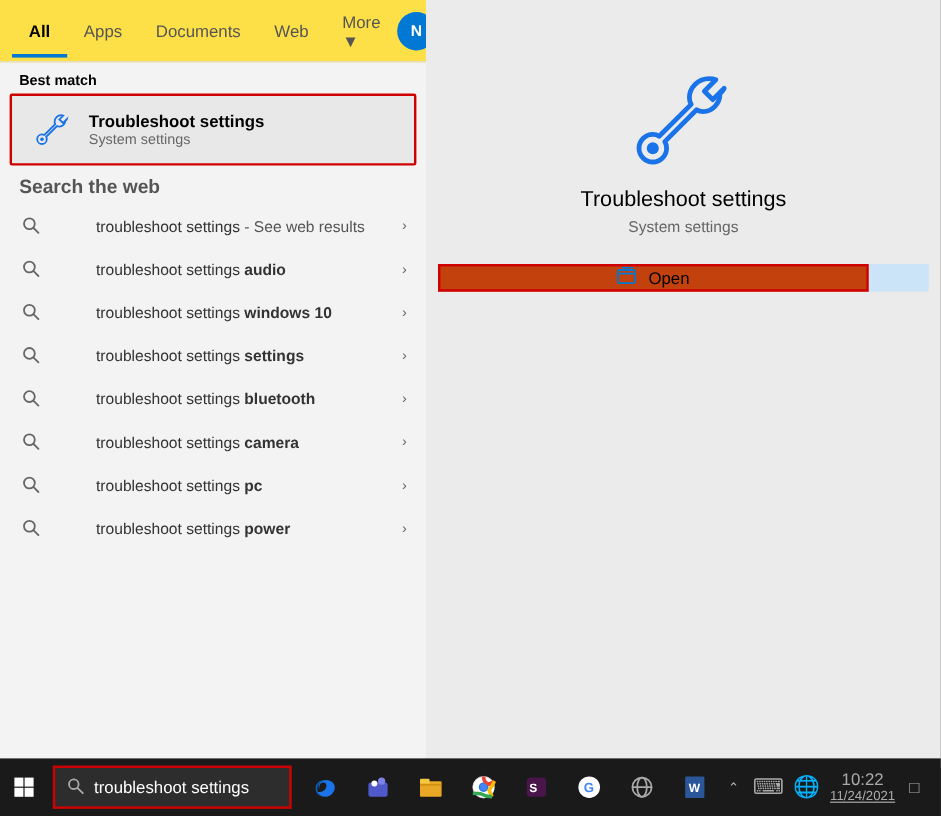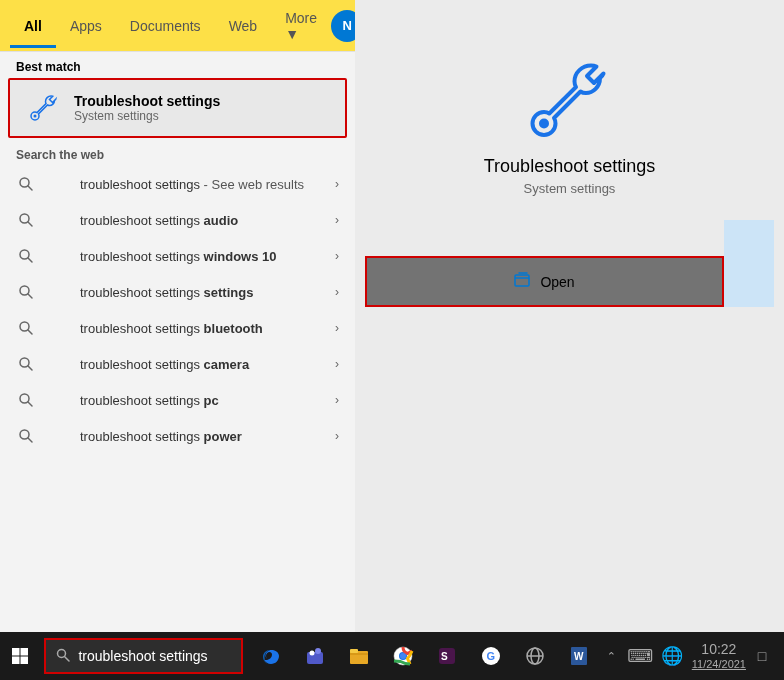--- a/index.html
+++ b/index.html
@@ -124,21 +124,21 @@
       color: #000;
     }
     .best-match-text .subtitle {
       font-size: 12px;
       color: #666;
     }
 
     
     .search-web-label {
       padding: 10px 16px 4px;
-      font-size: 12px;
+      font-size: 16px;
       font-weight: 600;
       color: #555;
     }
 
     .search-result-item {
       display: flex;
       align-items: center;
       padding: 8px 16px;
       cursor: pointer;
       position: relative;
@@ -203,28 +203,27 @@
     .open-button-row {
       display: flex;
       width: calc(100% - 20px);
       margin: 0 10px;
     }
     .open-button {
       display: flex;
       align-items: center;
       justify-content: center;
       gap: 8px;
-      padding: 14px 24px;
-      background: #737373;
+      padding: 0 24px;
+      background: #c2410c;
       border: 2px solid #d00000;
       color: #000;
       font-size: 14px;
       cursor: pointer;
       flex: 1;
-      margin-top: 36px;
     }
     .open-button-extra {
       width: 50px;
       background: #cce4f7;
       border: none;
       cursor: pointer;
     }
 
     
     .taskbar {

